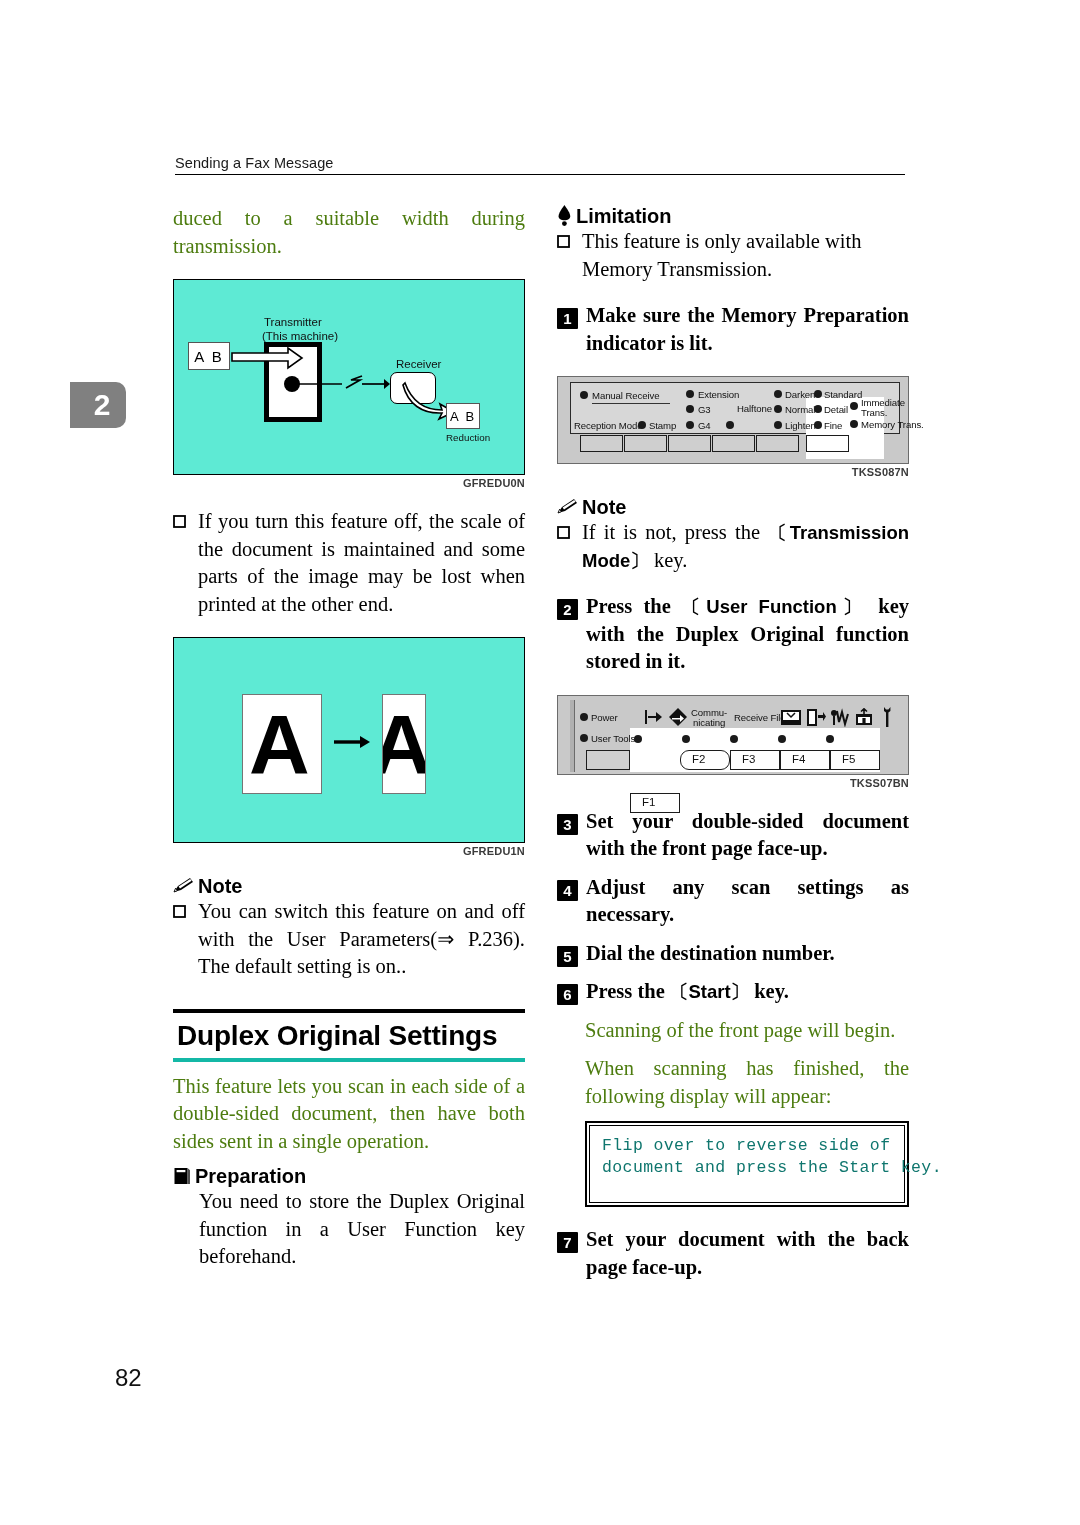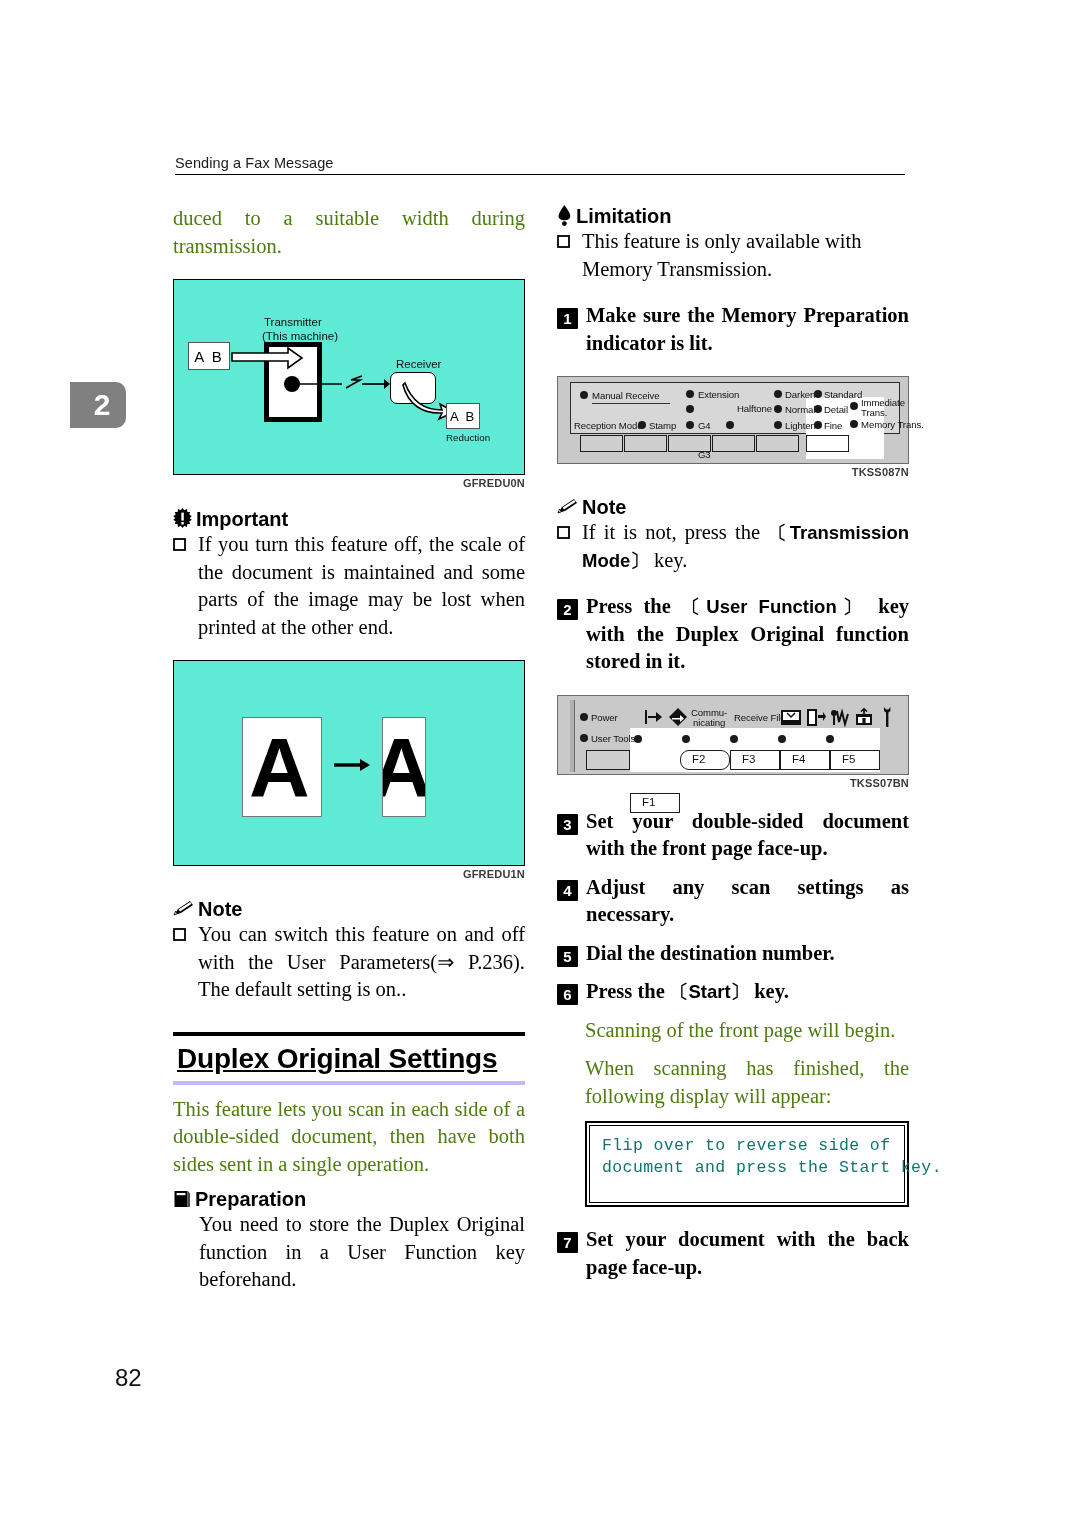--- a/index.html
+++ b/index.html
@@ -147,27 +147,26 @@
     font-family: "Liberation Sans", sans-serif;
     font-weight: bold;
     font-size: 18.5px;
   }
 
   
   .section-title {
     margin: 0;
     padding: 7px 0 6px 4px;
     border-top: 4px solid #000;
-    border-bottom: 4px solid #c4b5fd;
+    border-bottom: 4px solid #14b8a6;
     font-family: "Liberation Sans", sans-serif;
     font-weight: bold;
     font-size: 28px;
     letter-spacing: -0.2px;
     color: #000;
-    text-decoration: underline;
   }
 
   
   .figure { position: relative; }
   .fig-box {
     border: 1.6px solid #000;
     background: #5eead4;
     position: relative;
   }
   .fig-code {
@@ -340,32 +339,20 @@
       <div class="f1-ab" style="left:272px; top:123px; width:34px; height:26px; font-size:13px;">A B</div>
       <div class="f1-lbl" style="left:272px; top:152px; font-size:9.8px;">Reduction</div>
 
     </div>
     <div class="fig-code">GFREDU0N</div>
   </div>
 
   <div class="gap-md"></div>
 
   <div>
-    <div class="callout-head">
-      <span class="ico">
-        <svg width="19" height="21" viewBox="0 0 19 21">
-          <g fill="#000">
-            <path d="M9.5 0 L11.3 2.2 L13.9 1.1 L14.4 3.9 L17.2 4 L16.3 6.7 L18.8 8 L16.8 10 L18.8 12 L16.3 13.3 L17.2 16 L14.4 16.1 L13.9 18.9 L11.3 17.8 L9.5 20 L7.7 17.8 L5.1 18.9 L4.6 16.1 L1.8 16 L2.7 13.3 L0.2 12 L2.2 10 L0.2 8 L2.7 6.7 L1.8 4 L4.6 3.9 L5.1 1.1 L7.7 2.2 Z"></path>
-          </g>
-          <rect x="8.3" y="4.6" width="2.5" height="8" fill="#fff"></rect>
-          <rect x="8.3" y="14" width="2.5" height="2.5" fill="#fff"></rect>
-        </svg>
-      </span>
-      <span class="ch-label">Important</span>
-    </div>
     <div class="bullet-row">
       <span class="bullet">
         <svg width="14" height="14" viewBox="0 0 14 14">
             <rect x="1" y="1" width="11" height="11" fill="none" stroke="#000" stroke-width="1.8"></rect>
           </svg>
       </span>
       <span class="btext">If you turn this feature off, the scale of the document is maintained and some parts of the image may be lost when printed at the other end.</span>
     </div>
   </div>
 
@@ -480,21 +467,21 @@
       <div class="dot" style="left:22px; top:14px;"></div>
       <div class="pl" style="left:34px; top:13px;">Manual Receive</div>
       <div style="position:absolute; left:34px; top:26px; width:78px; border-bottom:1.1px solid #333;"></div>
       <div class="pl" style="left:16px; top:43px;">Reception Mode</div>
       <div class="dot" style="left:80px; top:44px;"></div>
       <div class="pl" style="left:91px; top:43px;">Stamp</div>
 
       <div class="dot" style="left:128px; top:13px;"></div>
       <div class="pl" style="left:140px; top:12px;">Extension</div>
       <div class="dot" style="left:128px; top:28px;"></div>
-      <div class="pl" style="left:140px; top:27px;margin-top:45px;">G3</div>
+      <div class="pl" style="left:140px; top:27px;">G3</div>
       <div class="dot" style="left:128px; top:44px;"></div>
       <div class="pl" style="left:140px; top:43px;">G4</div>
 
       <div class="dot" style="left:168px; top:44px;"></div>
       <div class="pl" style="left:179px; top:26px;">Halftone</div>
 
       <div class="dot" style="left:216px; top:13px;"></div>
       <div class="pl" style="left:227px; top:12px;">Darken</div>
       <div class="dot" style="left:216px; top:28px;"></div>
       <div class="pl" style="left:227px; top:27px;">Normal</div>

